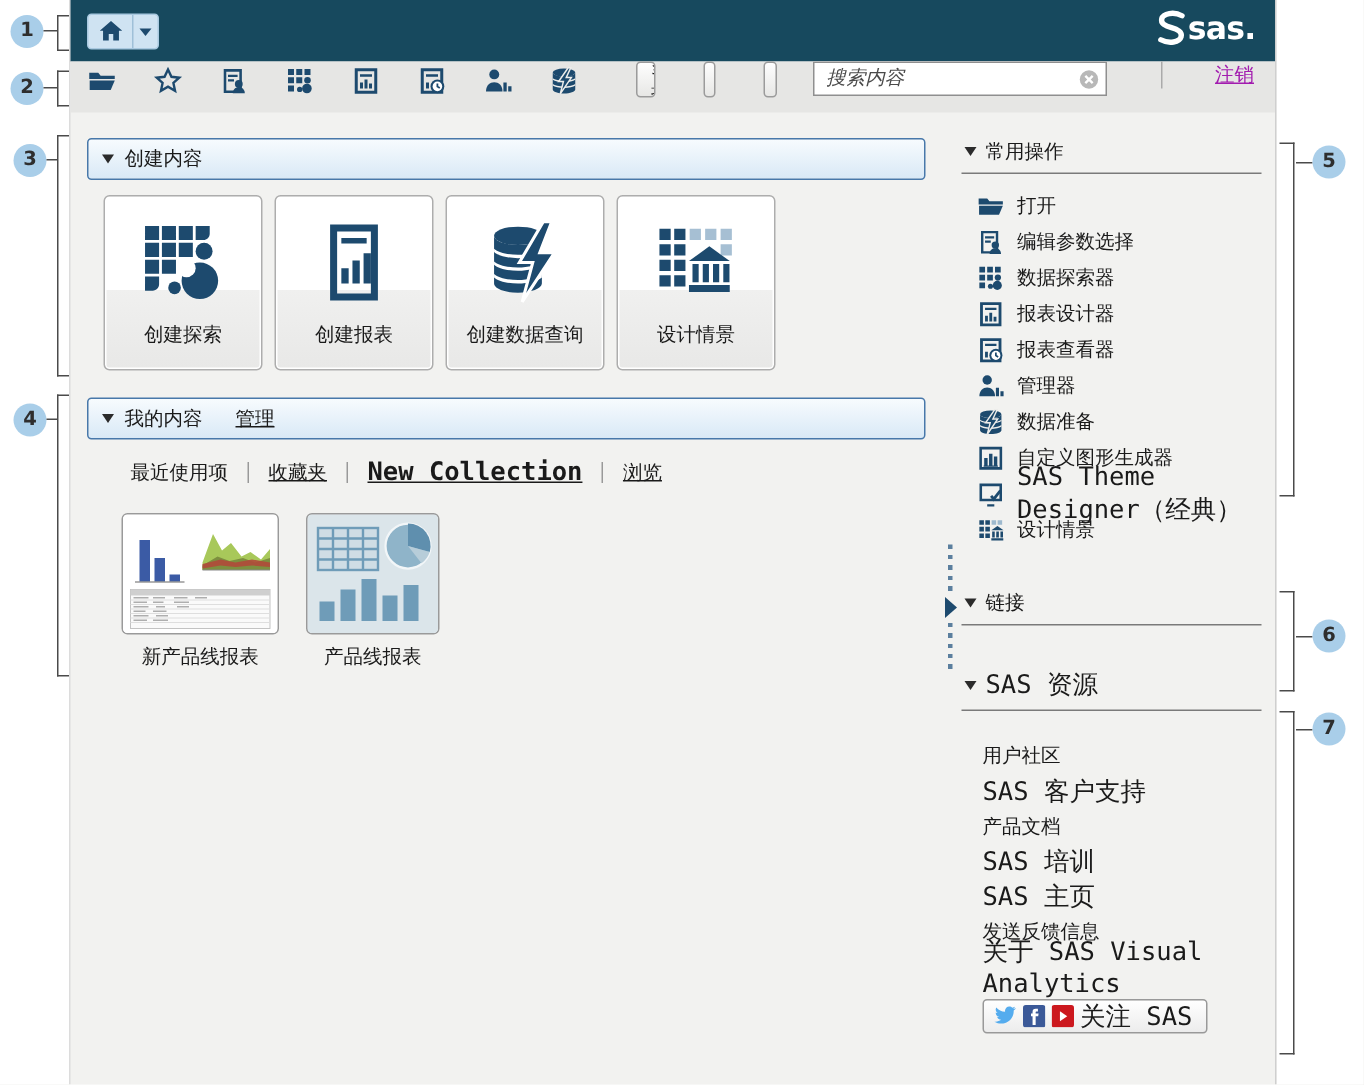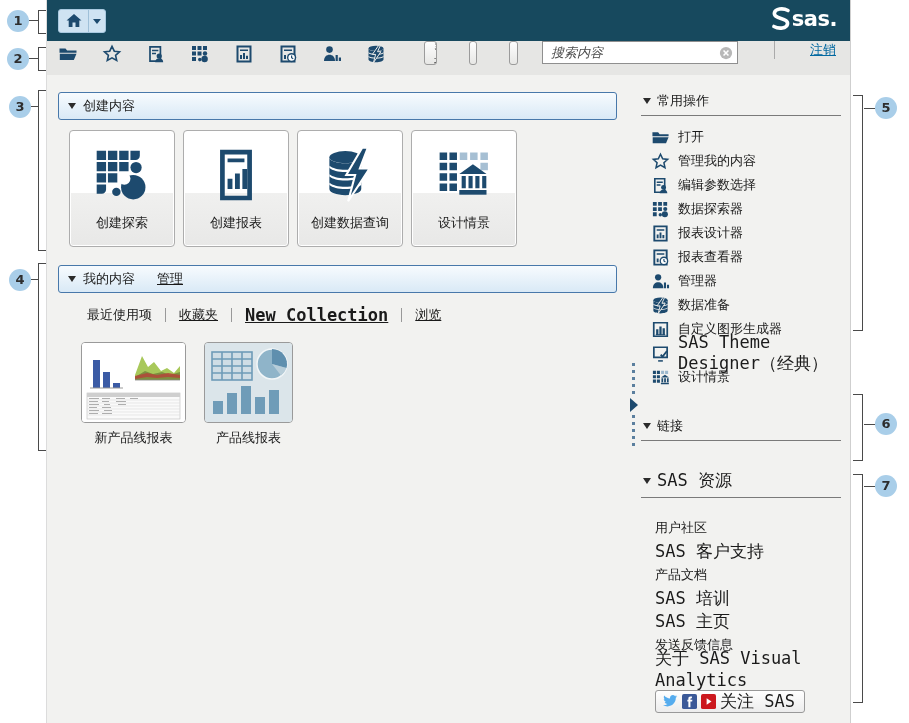--- a/index.html
+++ b/index.html
@@ -37,21 +37,21 @@
   .btn-seg { display:flex; align-items:center; justify-content:center; padding:0 9px; }
   .btn-caret { width:16px; display:flex; align-items:center; justify-content:center;
                border-left:1px solid #9b9b9b; }
   .ml14 { margin-left:14px; } .ml8 { margin-left:8px; }
   .search-wrap { margin-left:auto; width:198px; height:23px; background:#fff;
                  border:1px solid #8f8f8f; display:flex; align-items:center; padding:0 4px 0 8px; }
   .search-wrap input { flex:1; border:none; outline:none; font:italic 13px "DejaVu Sans",sans-serif;
                        color:#3b82f6; background:transparent; min-width:0; }
   .search-wrap input::placeholder { color:#4a4a4a; font-style:italic; }
   .tool-divider { width:1px; height:18px; background:#aaa; margin:0 12px; }
-  .logout { text-decoration:underline; color:#0369a1; cursor:pointer; margin-right:6px; white-space:nowrap; }
+  .logout { text-decoration:underline; color:#a21caf; cursor:pointer; margin-right:6px; white-space:nowrap; }
 
   
   .section-header { position:absolute; left:11px; width:559px; height:28px;
                     background:linear-gradient(180deg,#f7fbfe,#d9e9f6);
                     border:1px solid #4878aa; border-radius:3px;
                     display:flex; align-items:center; padding:0 9px; }
   .tri-down { width:0; height:0; border-left:4px solid transparent; border-right:4px solid transparent;
               border-top:6px solid #2b2b2b; margin-right:7px; cursor:pointer; flex:none; }
   .hdr-create { top:92px; } .hdr-mycontent { top:265px; }
   .manage-link { margin-left:22px; text-decoration:underline; cursor:pointer; }
@@ -439,26 +439,20 @@
     </div>
     <div class="side-items">
       <div class="side-item">
         <svg class="icn" width="19" height="19">
             <use href="#sy-folder"></use>
           </svg>
         <span>打开</span>
       </div>
       <div class="side-item">
         <svg class="icn" width="19" height="19">
-            <use href="#sy-star"></use>
-          </svg>
-        <span>管理我的内容</span>
-      </div>
-      <div class="side-item">
-        <svg class="icn" width="19" height="19">
             <use href="#sy-prefs"></use>
           </svg>
         <span>编辑参数选择</span>
       </div>
       <div class="side-item">
         <svg class="icn" width="19" height="19">
             <use href="#sy-grid"></use>
           </svg>
         <span>数据探索器</span>
       </div>

